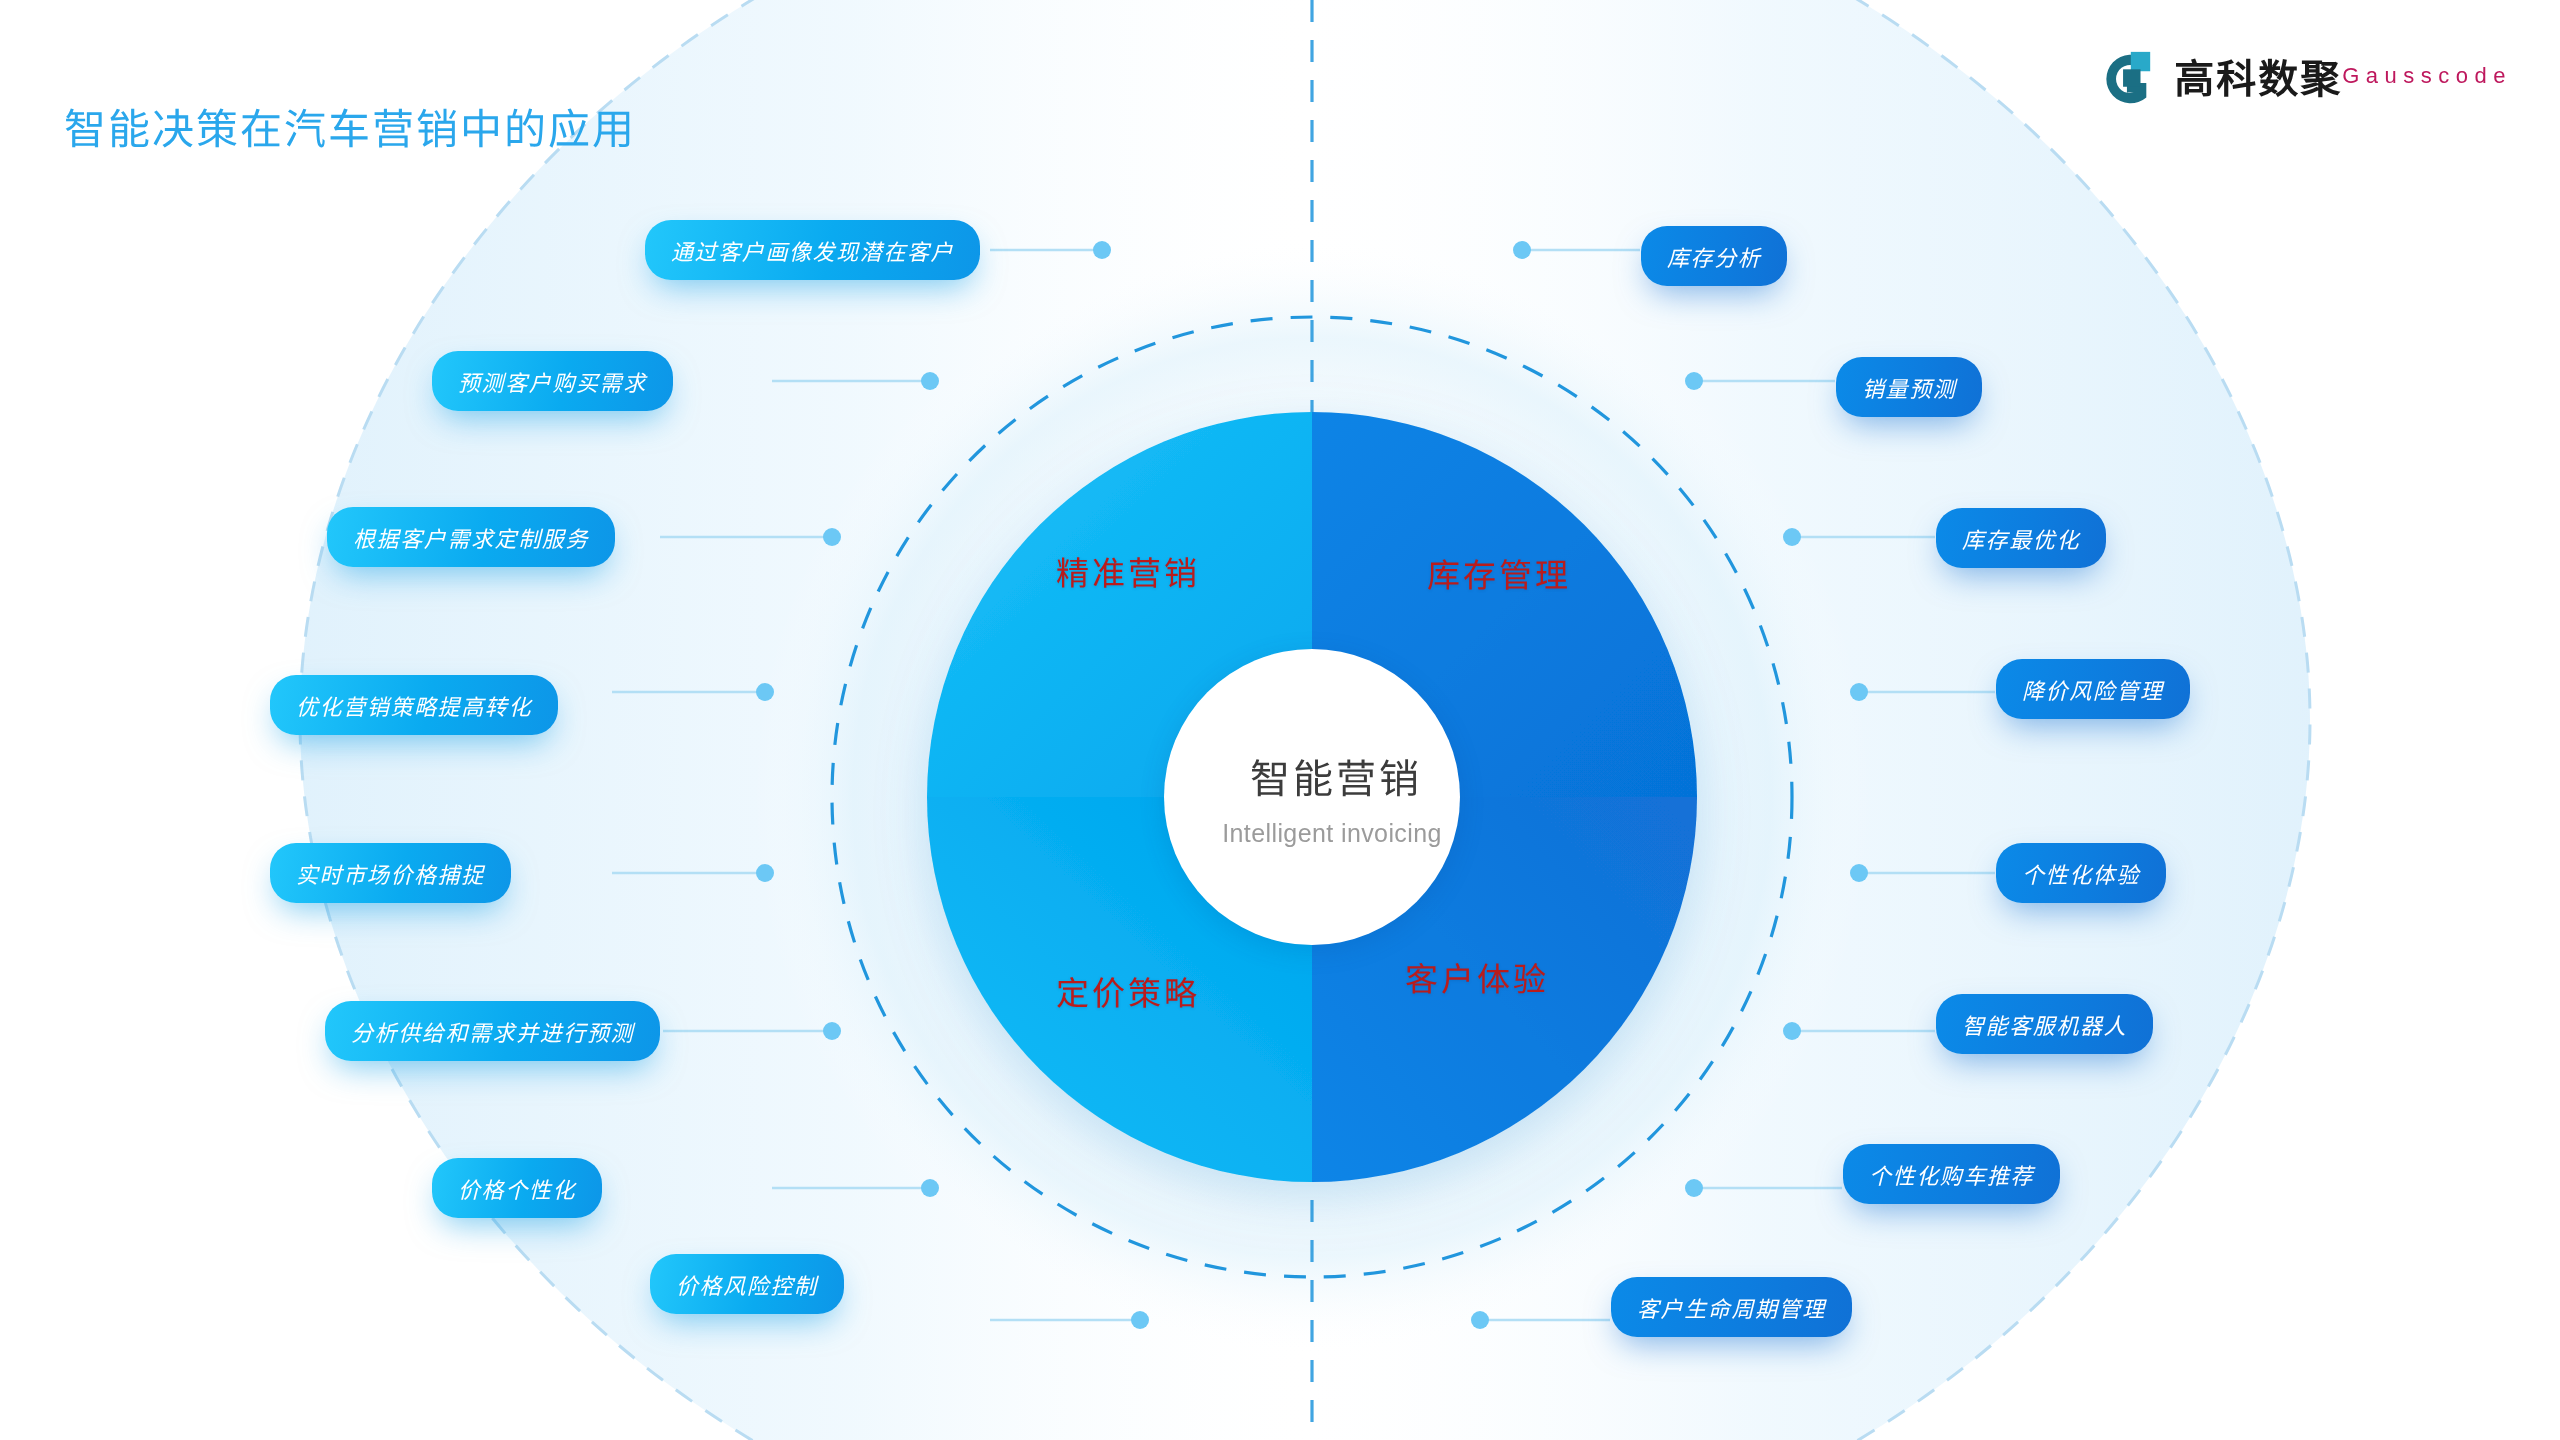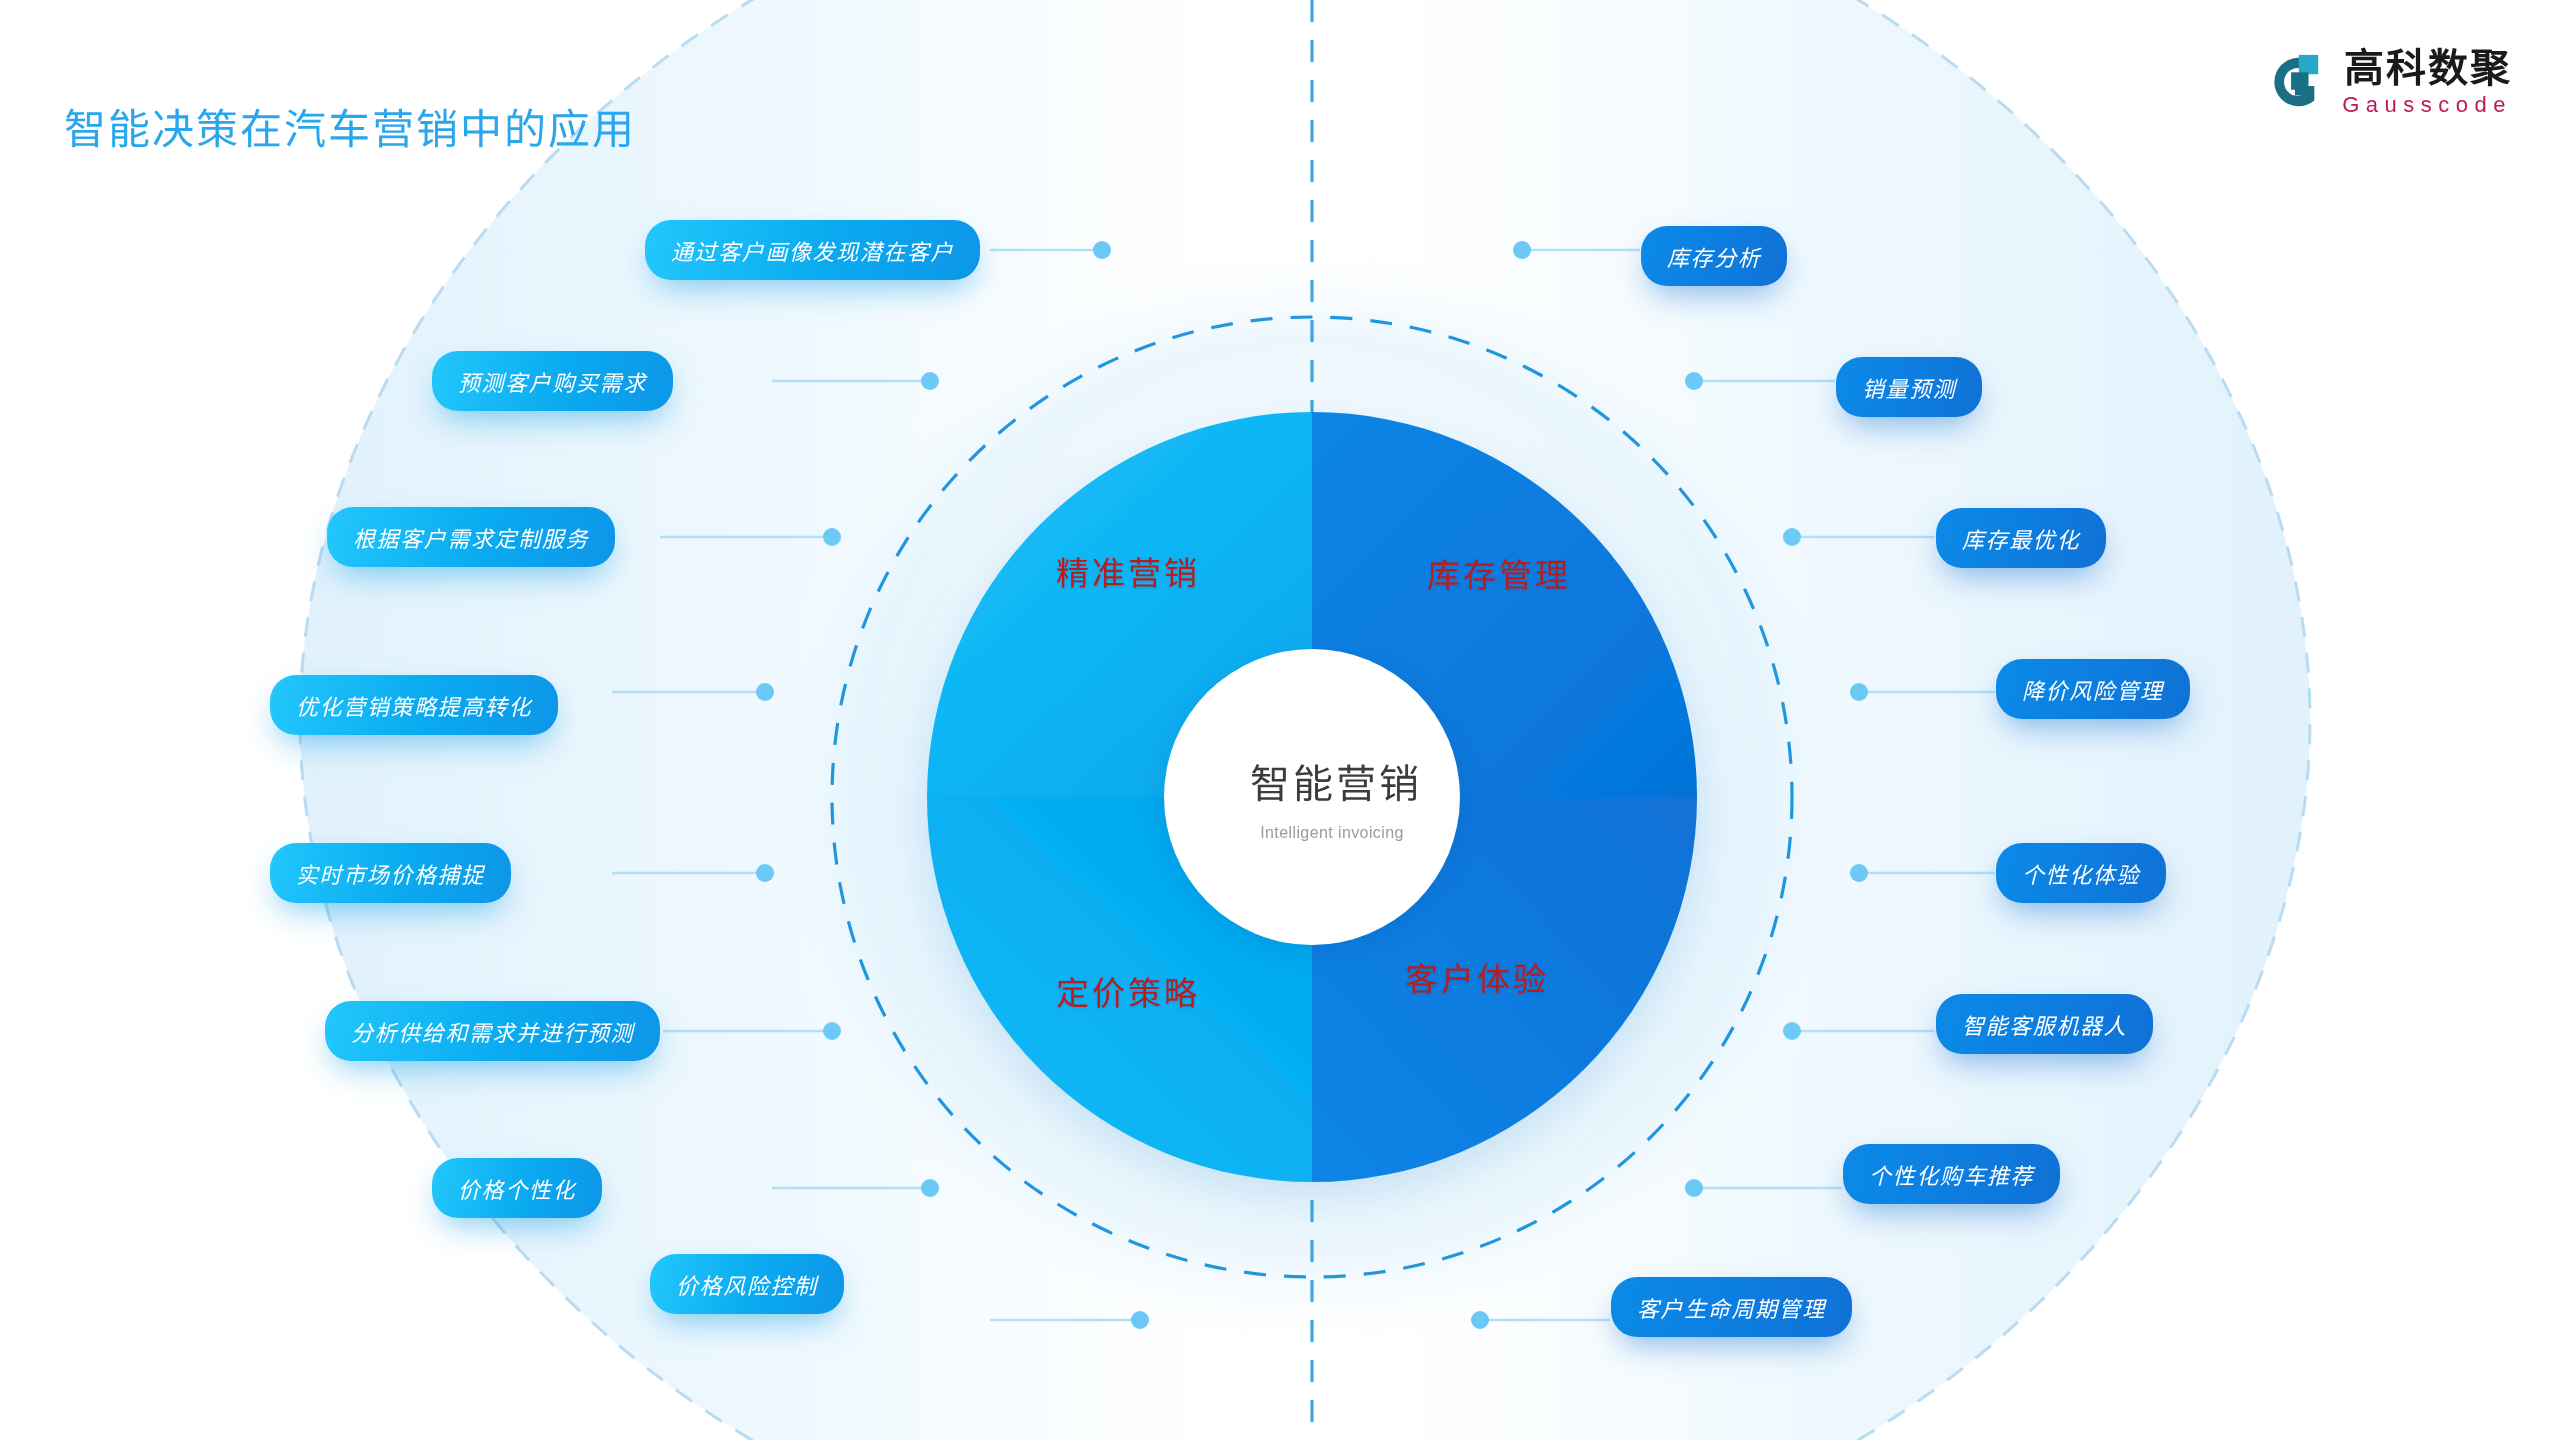--- a/index.html
+++ b/index.html
@@ -21,21 +21,21 @@
     font-size:42px;letter-spacing:2px;
     color:#2aa7ec;font-weight:400;white-space:nowrap;
   }
 
   
   .logo{
     position:absolute;right:48px;top:48px;
     display:flex;align-items:center;gap:18px;
   }
   .logo-mark{width:62px;height:62px;flex:0 0 auto;}
-  .logo-text{display:flex;flex-direction:column;line-height:1;align-items:flex-end;}
+  .logo-text{display:flex;flex-direction:row;line-height:1;}
   .logo-cn{
     font-size:40px;font-weight:700;color:#1a1a1a;letter-spacing:2px;
     font-family:"DejaVu Sans","Liberation Sans",sans-serif;
   }
   .logo-en{
     font-size:22px;color:#be185d;letter-spacing:6.5px;margin-top:6px;
     font-family:"Liberation Sans",sans-serif;
   }
 
   
@@ -51,21 +51,21 @@
   #quad-bottom-left{left:1128px;top:991px;}
   #quad-bottom-right{left:1477px;top:977px;}
 
   .hub{
     position:absolute;left:1164px;top:649px;width:296px;height:296px;
     border-radius:50%;background:#ffffff;
     display:flex;flex-direction:column;align-items:center;justify-content:center;
     box-shadow:0 6px 26px rgba(0,70,140,.16);
   }
   .hub-cn{font-size:40px;color:#3c3c3c;letter-spacing:3px;font-weight:400;margin-left:48px;}
-  .hub-en{font-size:16px;color:#9b9b9b;margin-top:14px;letter-spacing:.4px;margin-left:40px;}
+  .hub-en{font-size:25px;color:#9b9b9b;margin-top:14px;letter-spacing:.4px;margin-left:40px;}
 
   
   .pill{
     position:absolute;height:60px;border-radius:26px;
     display:flex;align-items:center;justify-content:center;
     color:#ffffff;font-size:22px;letter-spacing:1.6px;white-space:nowrap;
     padding:0 26px;box-sizing:border-box;
     transform:translateY(-50%);
     font-style:italic;
   }

